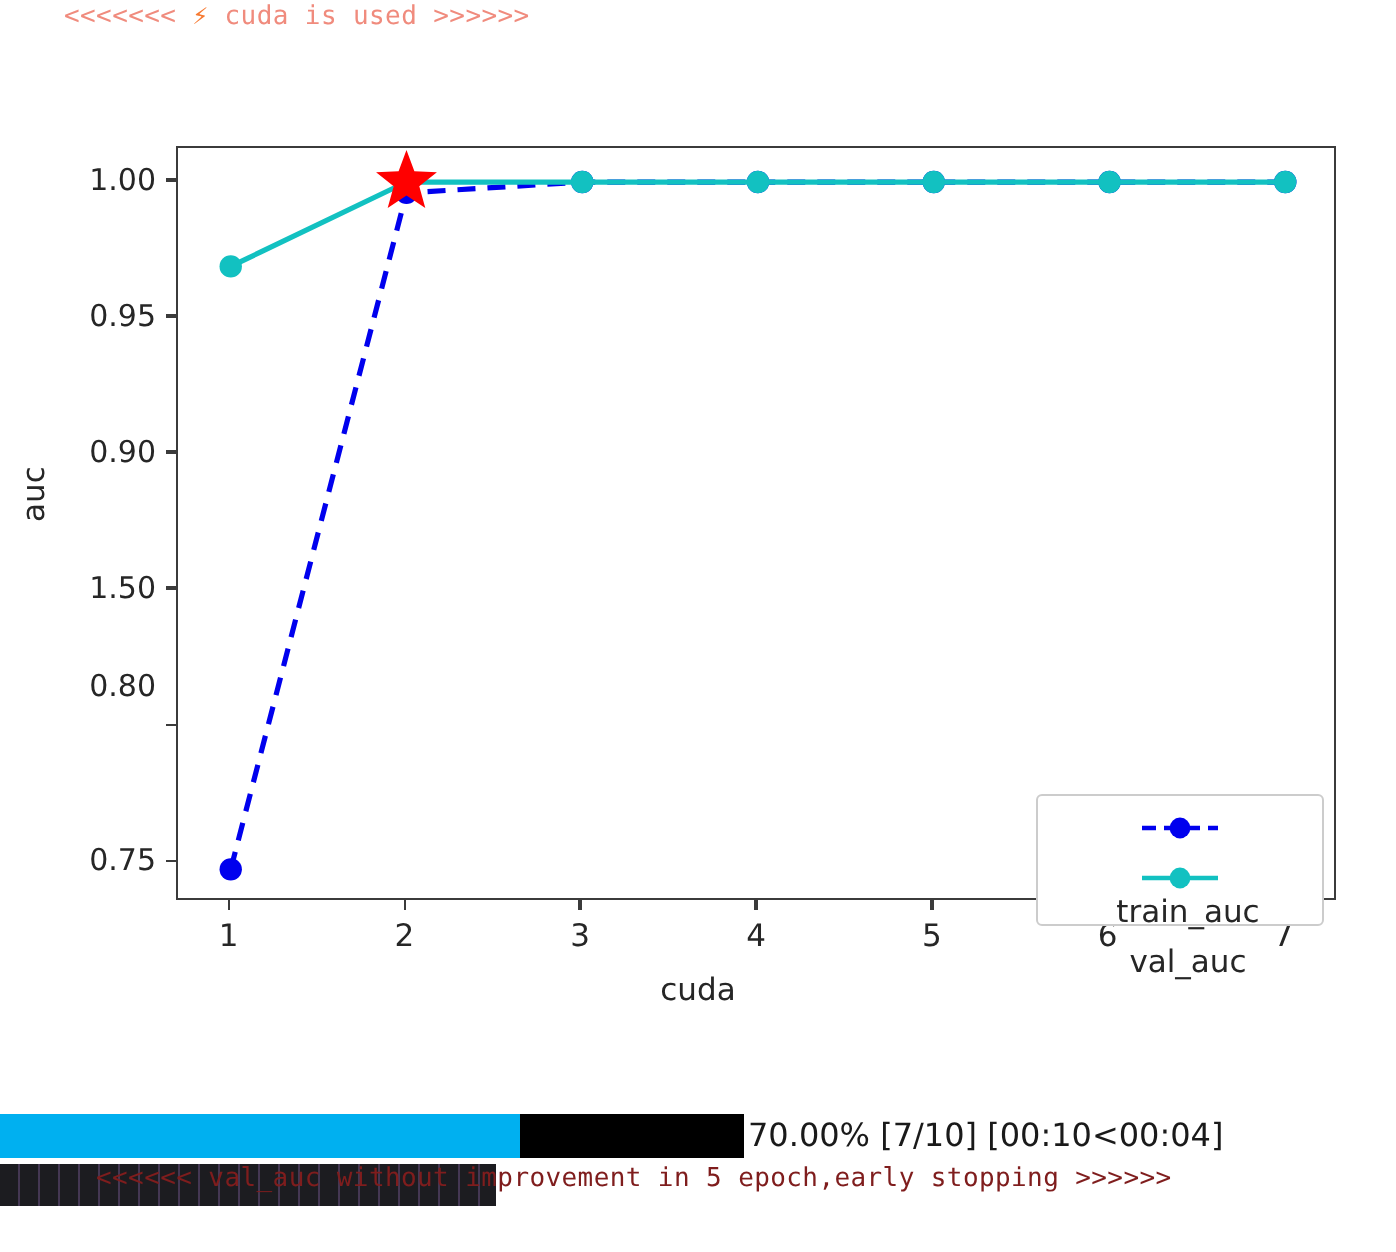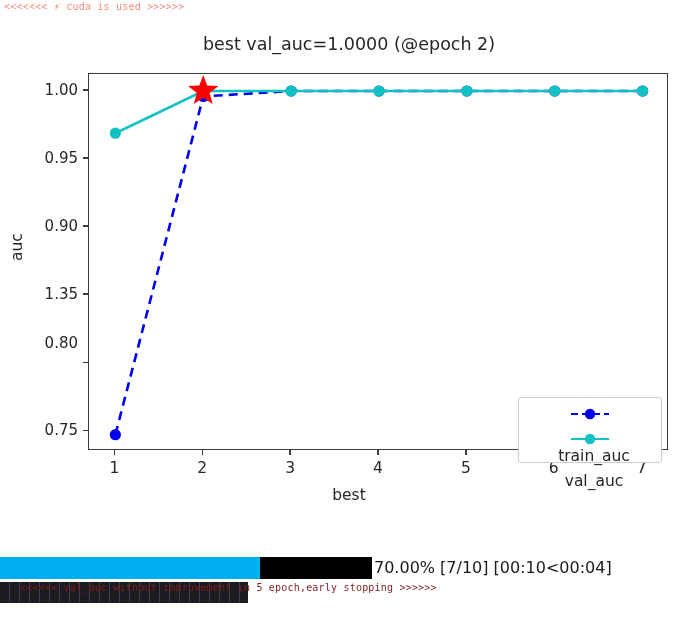--- a/index.html
+++ b/index.html
@@ -11,24 +11,25 @@
     width: 698px;
     height: 626px;
     font-family: "DejaVu Sans", sans-serif;
     overflow: hidden;
     position: relative;
   }
 
   
   .console-line {
     font-family: "DejaVu Sans Mono", monospace;
-    font-size: 10px;
+    font-size: 13px;
     letter-spacing: 0.2px;
     white-space: pre;
     padding-left: 4px;
+    margin-left: 28px;
   }
   .console-top {
     position: absolute;
     left: 0;
     top: 1px;
     color: #f08b7d;
   }
   .console-top .bolt {
     color: #f77a32;
     font-weight: bold;
@@ -203,30 +204,29 @@
     line-height: 1;
   }
 </style>
 </head>
 <body>
 
 <div class="console-line console-top"><span>&lt;&lt;&lt;&lt;&lt;&lt;&lt;</span> <span class="bolt">⚡</span> <span>cuda is used</span> <span>&gt;&gt;&gt;&gt;&gt;&gt;</span></div>
 
 <div class="figure">
 
-  <div class="fig-title">best val_auc=1.0000 (@epoch 2)</div>
 
   <div class="ylabel">auc</div>
 
   <div id="ytick-layer">
       <div class="ytick-label" style="left: 18px; top: 410.265px;">0.75</div>
       <div class="ytick-mark" style="left: 83px; top: 409.565px;"></div>
       <div class="ytick-label" style="left: 18px; top: 323px;">0.80</div>
       <div class="ytick-mark" style="left: 83px; top: 341.515px;"></div>
-      <div class="ytick-label" style="left: 18px; top: 274.164px;">1.35</div>
+      <div class="ytick-label" style="left: 18px; top: 274.164px;">1.50</div>
       <div class="ytick-mark" style="left: 83px; top: 273.464px;"></div>
       <div class="ytick-label" style="left: 18px; top: 206.114px;">0.90</div>
       <div class="ytick-mark" style="left: 83px; top: 205.414px;"></div>
       <div class="ytick-label" style="left: 18px; top: 138.063px;">0.95</div>
       <div class="ytick-mark" style="left: 83px; top: 137.363px;"></div>
       <div class="ytick-label" style="left: 18px; top: 70.0126px;">1.00</div>
       <div class="ytick-mark" style="left: 83px; top: 69.3126px;"></div>
     </div>
 
   <div class="axes">
@@ -265,21 +265,21 @@
       <div class="xtick-label" style="left: 378px; top: 439px;">4</div>
       <div class="xtick-mark" style="left: 377.3px; top: 430px;"></div>
       <div class="xtick-label" style="left: 465.879px; top: 439px;">5</div>
       <div class="xtick-mark" style="left: 465.179px; top: 430px;"></div>
       <div class="xtick-label" style="left: 553.758px; top: 439px;">6</div>
       <div class="xtick-mark" style="left: 553.058px; top: 430px;"></div>
       <div class="xtick-label" style="left: 641.636px; top: 439px;">7</div>
       <div class="xtick-mark" style="left: 640.936px; top: 430px;"></div>
     </div>
 
-  <div class="xlabel">best</div>
+  <div class="xlabel">cuda</div>
 
   <div class="legend">
     <div class="legend-row">
       <span class="legend-swatch">
         <svg width="42" height="18" viewBox="0 0 42 18">
           <line x1="2" y1="9" x2="40" y2="9" stroke="#0000ee" stroke-width="2.2" stroke-dasharray="7,4"></line>
           <circle cx="21" cy="9" r="5.2" fill="#0000ee"></circle>
         </svg>
       </span>
       <span class="legend-text">train_auc</span>

